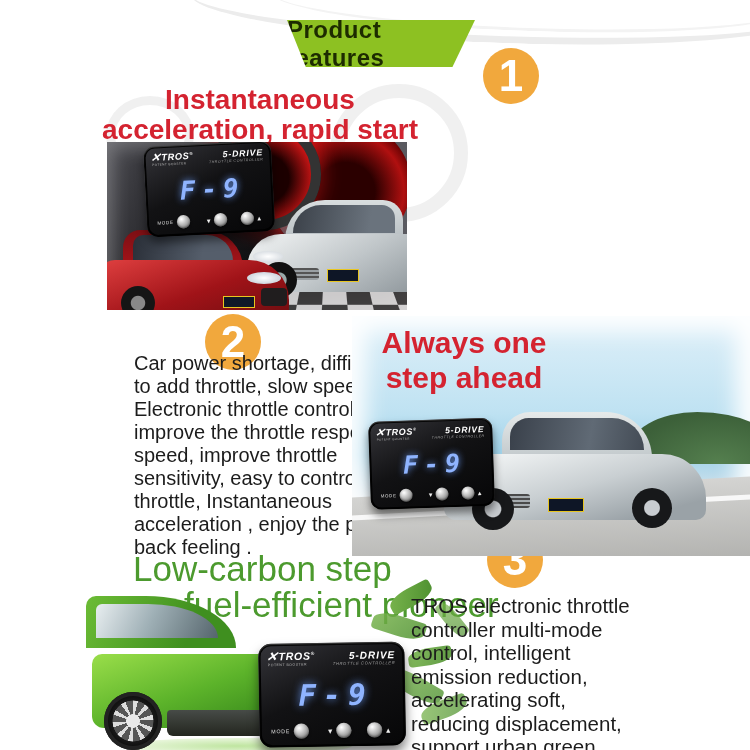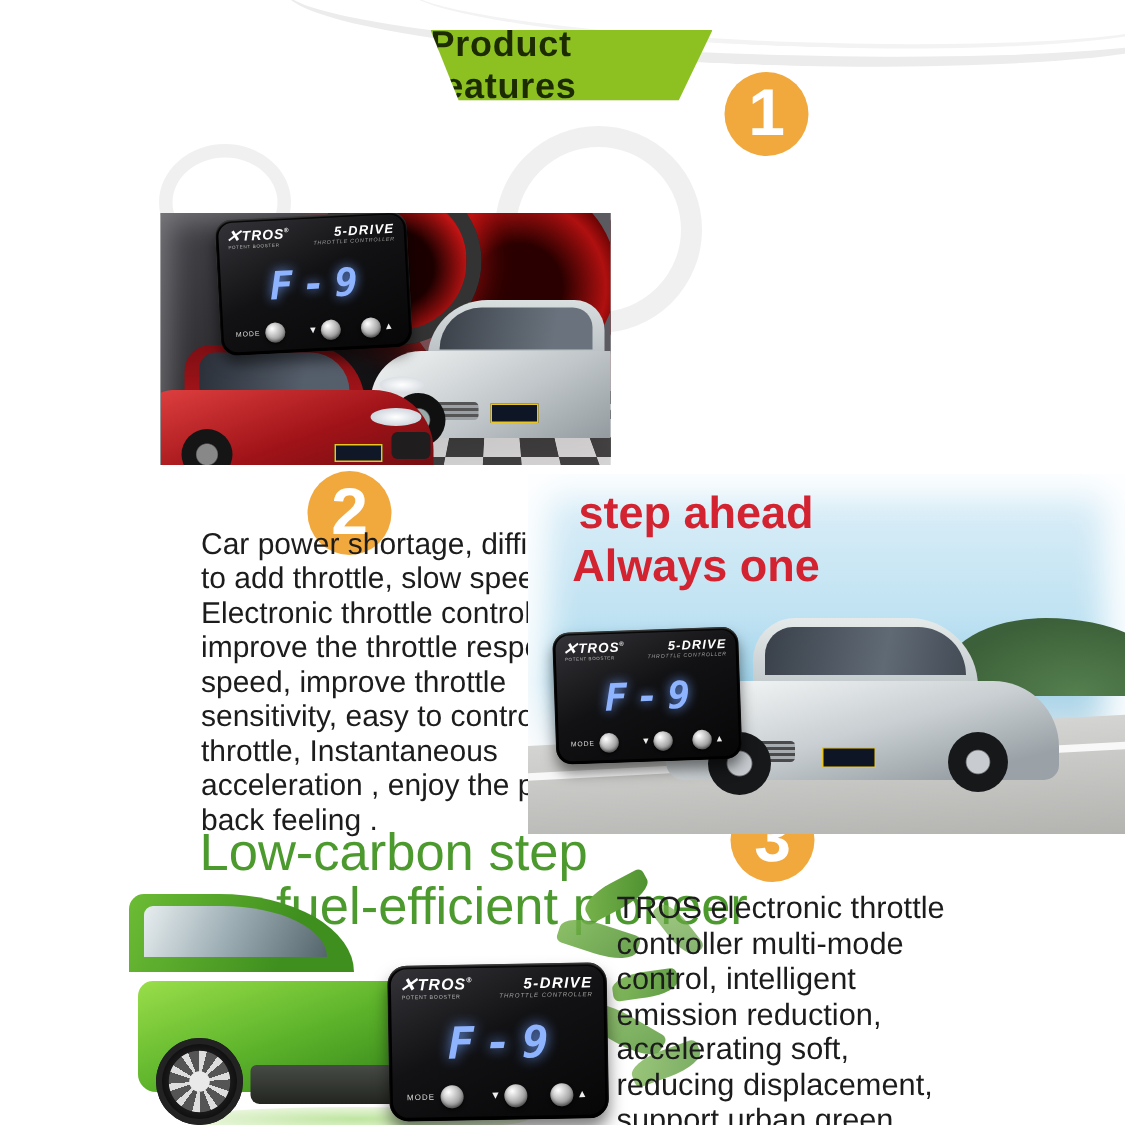--- a/index.html
+++ b/index.html
@@ -192,20 +192,24 @@
 
   <div class="banner">Product features</div>
 
   <div class="step-circle c1">1</div>
   <div class="step-circle c2">2</div>
   <div class="step-circle c3">3</div>
 
   <div class="hint-ring r1"></div>
   <div class="hint-ring r2"></div>
 
+  <div class="heading-red h1">
+    <div>Instantaneous</div>
+    <div>acceleration, rapid start</div>
+  </div>
 
   <div class="img1">
     <div class="gauge ga1"></div>
     <div class="gauge ga2"></div>
     <div class="checker"></div>
 
     <div class="car-silver1">
       <div class="cs-roof"></div>
       <div class="cs-glass"></div>
       <div class="cs-body"></div>
@@ -262,22 +266,22 @@
 back feeling .</div>
 
   <div class="img2">
     <div class="sea"></div>
     <div class="headland"></div>
     <div class="road2">
       <div class="road-line"></div>
     </div>
 
     <div class="heading-red h2">
+      <div>Always one</div>
       <div>step ahead</div>
-      <div>Always one</div>
     </div>
 
     <div class="car-silver2">
       <div class="cs2-roof"></div>
       <div class="cs2-glass"></div>
       <div class="cs2-body"></div>
       <div class="cs2-light"></div>
       <div class="cs2-grill"></div>
       <div class="cs2-plate"></div>
       <div class="cs2-w1"></div>

